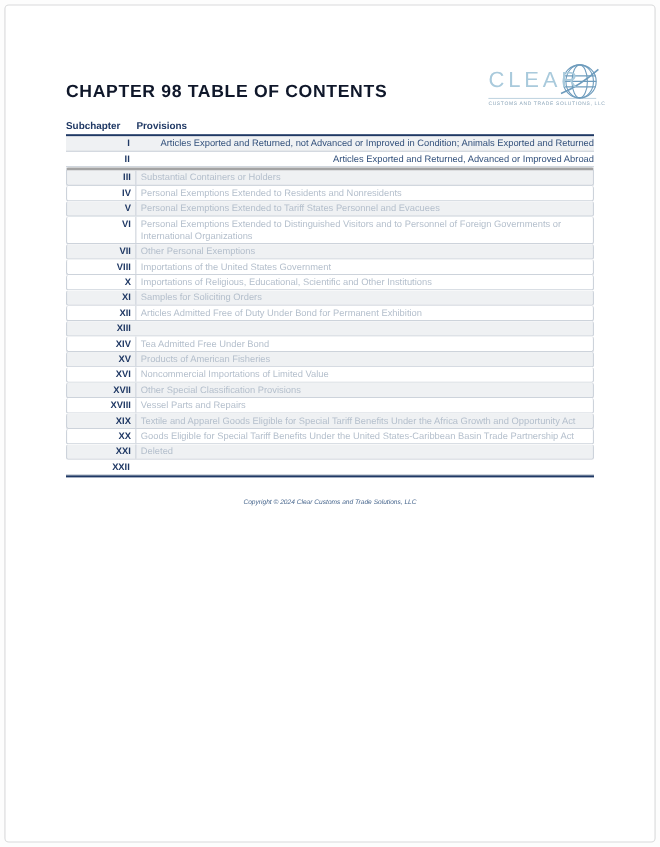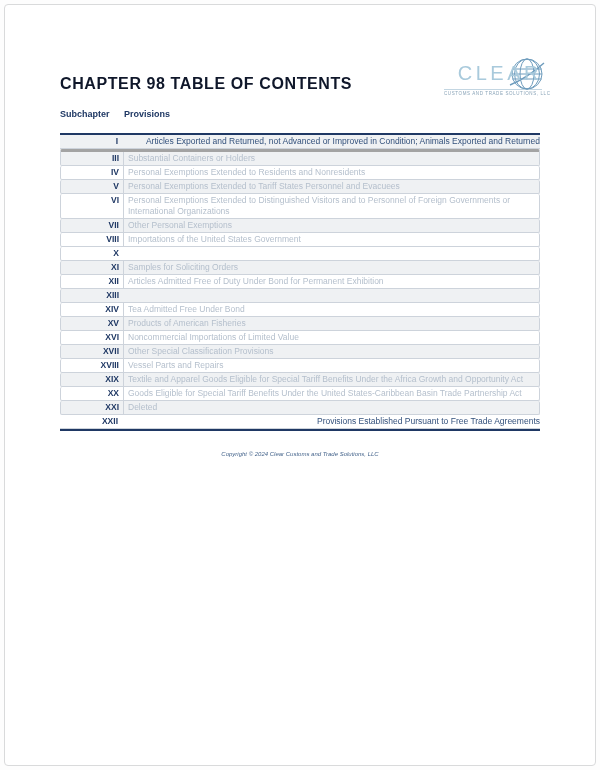--- a/index.html
+++ b/index.html
@@ -13,36 +13,36 @@
   }
   .content { position:absolute; left:55px; right:55px; top:0; }
 
   
   .page-title {
     margin:70px 0 0 0; font-size:16px; font-weight:600;
     letter-spacing:0.6px; color:#0f172a;
   }
 
   
-  .logo { position:absolute; top:57px; right:-2px; width:98px; text-align:right; }
+  .logo { position:absolute; top:57px; right:-2px; width:98px; text-align:left; }
   .logo-mark { position:relative; height:26px; }
   .logo-text {
     font-size:20px; font-weight:400; letter-spacing:3.5px;
     color:#a9cadc; position:relative; z-index:2;
   }
   .logo-globe { position:absolute; right:-4px; top:-7px; z-index:1; }
   .logo-rule { border-top:1px solid #c3d6e2; margin:1px 0 1px 0; }
   .logo-tagline {
     display:block; font-size:4.5px; letter-spacing:0.6px;
     color:#8aa4b8; text-transform:uppercase; white-space:nowrap;
   }
 
   
   .toc-header {
-    display:flex; margin-top:16px; padding-bottom:14px;
+    display:flex; margin-top:16px; padding-bottom:3px;
     border-bottom:2px solid #1f3864;
     font-size:9px; font-weight:700; color:#1f3864;
   }
   .th-sub { width:60px; }
   .th-prov { padding-left:4px; }
 
   .toc-body { border-bottom:2px solid #1f3864; }
   .row { display:flex; align-items:stretch; border-bottom:1px solid #cdd3db; }
   .row--shaded { background:#eff1f3; }
   .row--inactive { border-left:1px solid #cdd3db; border-right:1px solid #cdd3db; border-radius:2px; }
@@ -94,20 +94,24 @@
     <div class="toc-header">
       <span class="th-sub">Subchapter</span>
       <span class="th-prov">Provisions</span>
     </div>
 
     <div class="toc-body">
         <div class="row row--active row--shaded">
     <span class="cell cell-sub">I</span>
     <span class="cell cell-prov">Articles Exported and Returned, not Advanced or Improved in Condition; Animals Exported and Returned</span>
   </div>
+        <div class="row row--active">
+    <span class="cell cell-sub">II</span>
+    <span class="cell cell-prov">Articles Exported and Returned, Advanced or Improved Abroad</span>
+  </div>
         <div class="row row--inactive row--shaded">
     <span class="cell cell-sub">III</span>
     <span class="cell cell-prov">Substantial Containers or Holders</span>
   </div>
         <div class="row row--inactive">
     <span class="cell cell-sub">IV</span>
     <span class="cell cell-prov">Personal Exemptions Extended to Residents and Nonresidents</span>
   </div>
         <div class="row row--inactive row--shaded">
     <span class="cell cell-sub">V</span>
@@ -120,20 +124,21 @@
         <div class="row row--inactive row--shaded">
     <span class="cell cell-sub">VII</span>
     <span class="cell cell-prov">Other Personal Exemptions</span>
   </div>
         <div class="row row--inactive">
     <span class="cell cell-sub">VIII</span>
     <span class="cell cell-prov">Importations of the United States Government</span>
   </div>
         <div class="row row--inactive">
     <span class="cell cell-sub">X</span>
+    <span class="cell cell-prov">Importations of Religious, Educational, Scientific and Other Institutions</span>
   </div>
         <div class="row row--inactive row--shaded">
     <span class="cell cell-sub">XI</span>
     <span class="cell cell-prov">Samples for Soliciting Orders</span>
   </div>
         <div class="row row--inactive">
     <span class="cell cell-sub">XII</span>
     <span class="cell cell-prov">Articles Admitted Free of Duty Under Bond for Permanent Exhibition</span>
   </div>
         <div class="row row--inactive row--shaded">
@@ -166,20 +171,19 @@
         <div class="row row--inactive">
     <span class="cell cell-sub">XX</span>
     <span class="cell cell-prov">Goods Eligible for Special Tariff Benefits Under the United States-Caribbean Basin Trade Partnership Act</span>
   </div>
         <div class="row row--inactive row--shaded">
     <span class="cell cell-sub">XXI</span>
     <span class="cell cell-prov">Deleted</span>
   </div>
         <div class="row row--active">
     <span class="cell cell-sub">XXII</span>
-    <span class="cell cell-prov">Provisions Established Pursuant to Free Trade Agreements</span>
   </div>
       </div>
 
     <div class="footer">Copyright © 2024 Clear Customs and Trade Solutions, LLC</div>
 
   </div>
 </div>
 
 </body></html>

